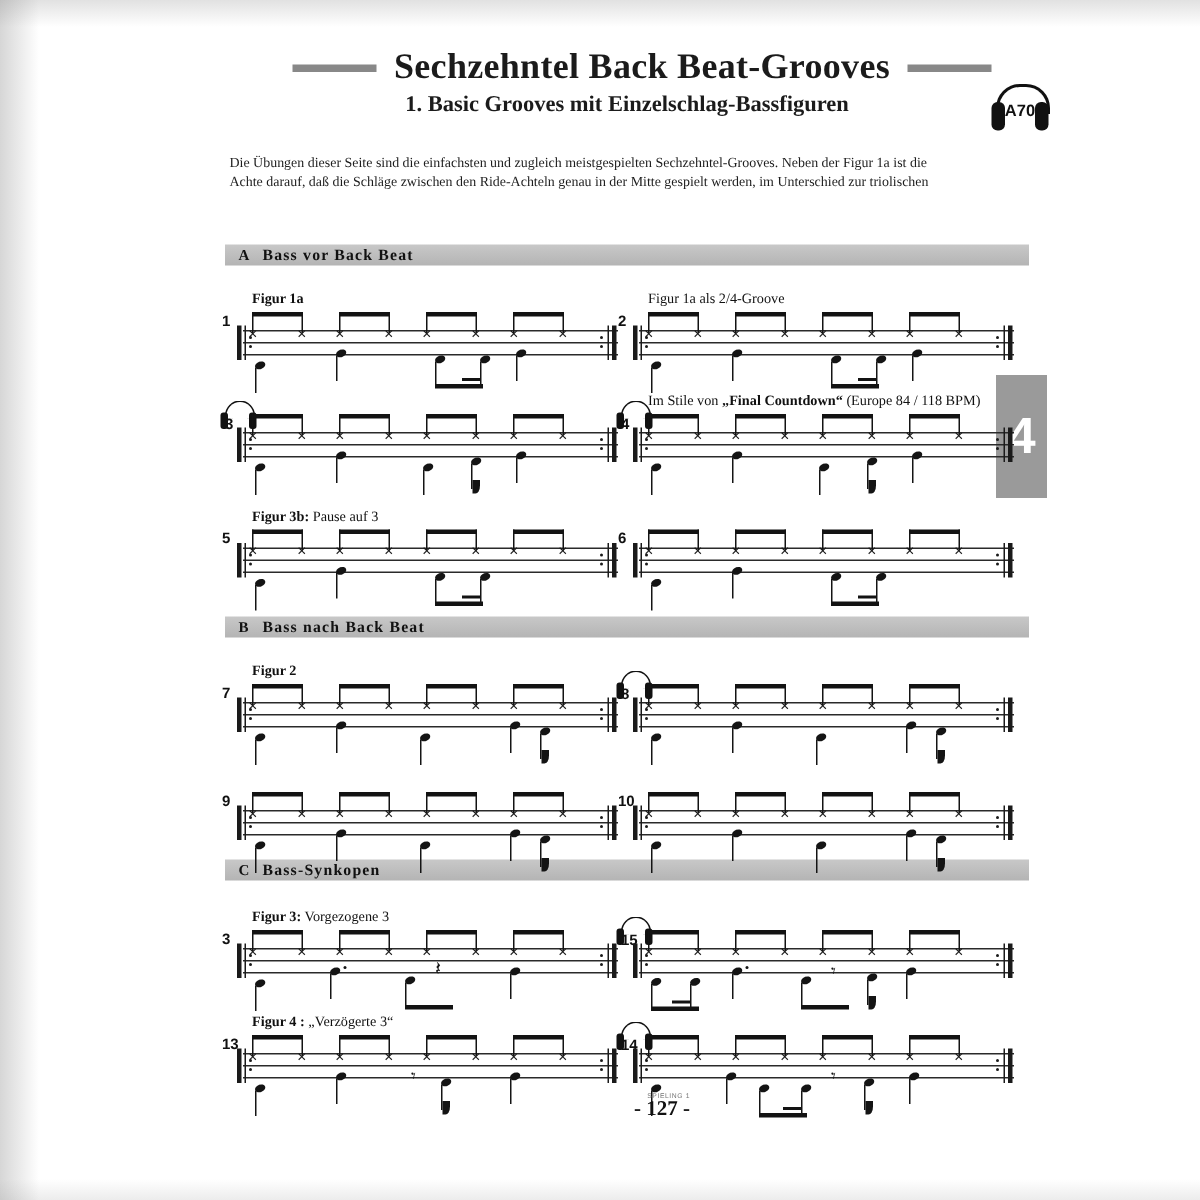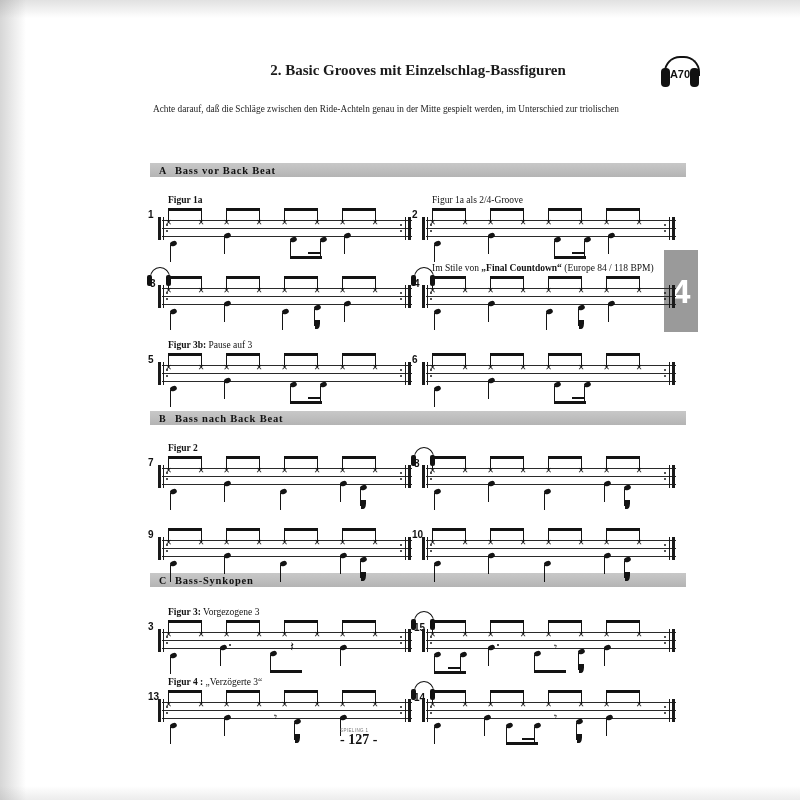--- a/index.html
+++ b/index.html
@@ -105,42 +105,48 @@
   .flag{position:absolute;width:5px;height:9px;background:#141414;border-radius:0 0 60% 0;}
   .dot-aug{position:absolute;width:2.2px;height:2.2px;border-radius:50%;background:#141414;}
   .beamD{position:absolute;height:3px;background:#131313;}
   .beamD2{position:absolute;height:2.2px;background:#131313;}
   .rest8{position:absolute;font-size:13px;line-height:13px;color:#141414;
     font-family:"DejaVu Sans",sans-serif;}
   .rest16{position:absolute;font-size:12px;line-height:12px;color:#141414;
     font-family:"DejaVu Sans",sans-serif;}
 
   
-  .footer{position:absolute;left:340px;top:728px;width:120px;text-align:left;}
+  .footer{position:absolute;left:340px;top:728px;width:120px;text-align:right;}
   .foot-mark{font-size:4.5px;letter-spacing:.4px;color:#777;
     font-family:"Liberation Sans",sans-serif;}
   .foot-page{font-size:14px;font-weight:bold;color:#111;margin-top:-1px;}
 </style>
 </head>
 <body>
 
 <div class="page">
   <div class="content">
 
-
-    <div class="subtitle">2. Basic Grooves mit Einzelschlag-Bassfiguren</div>
+    <div class="title-row">
+      <div class="title-rule l"></div>
+      <div class="main-title">Sechzehntel Back Beat-Grooves</div>
+      <div class="title-rule r"></div>
+    </div>
+
+    <div class="subtitle">1. Basic Grooves mit Einzelschlag-Bassfiguren</div>
 
     <div class="track-badge">
       <div class="band"></div>
       <div class="ear l"></div>
       <div class="ear r"></div>
       <div class="lbl">A70</div>
     </div>
 
     <div class="intro">
+      <p>Die Übungen dieser Seite sind die einfachsten und zugleich meistgespielten Sechzehntel-Grooves. Neben der Figur 1a ist die</p>
       <p>Achte darauf, daß die Schläge zwischen den Ride-Achteln genau in der Mitte gespielt werden, im Unterschied zur triolischen</p>
     </div>
 
     <div class="sec-bar" style="top:163px">
       <span class="sec-letter">A</span>
       <span class="sec-title">Bass vor Back Beat</span>
     </div>
     <div class="sec-bar" style="top:411px">
       <span class="sec-letter">B</span>
       <span class="sec-title">Bass nach Back Beat</span>

